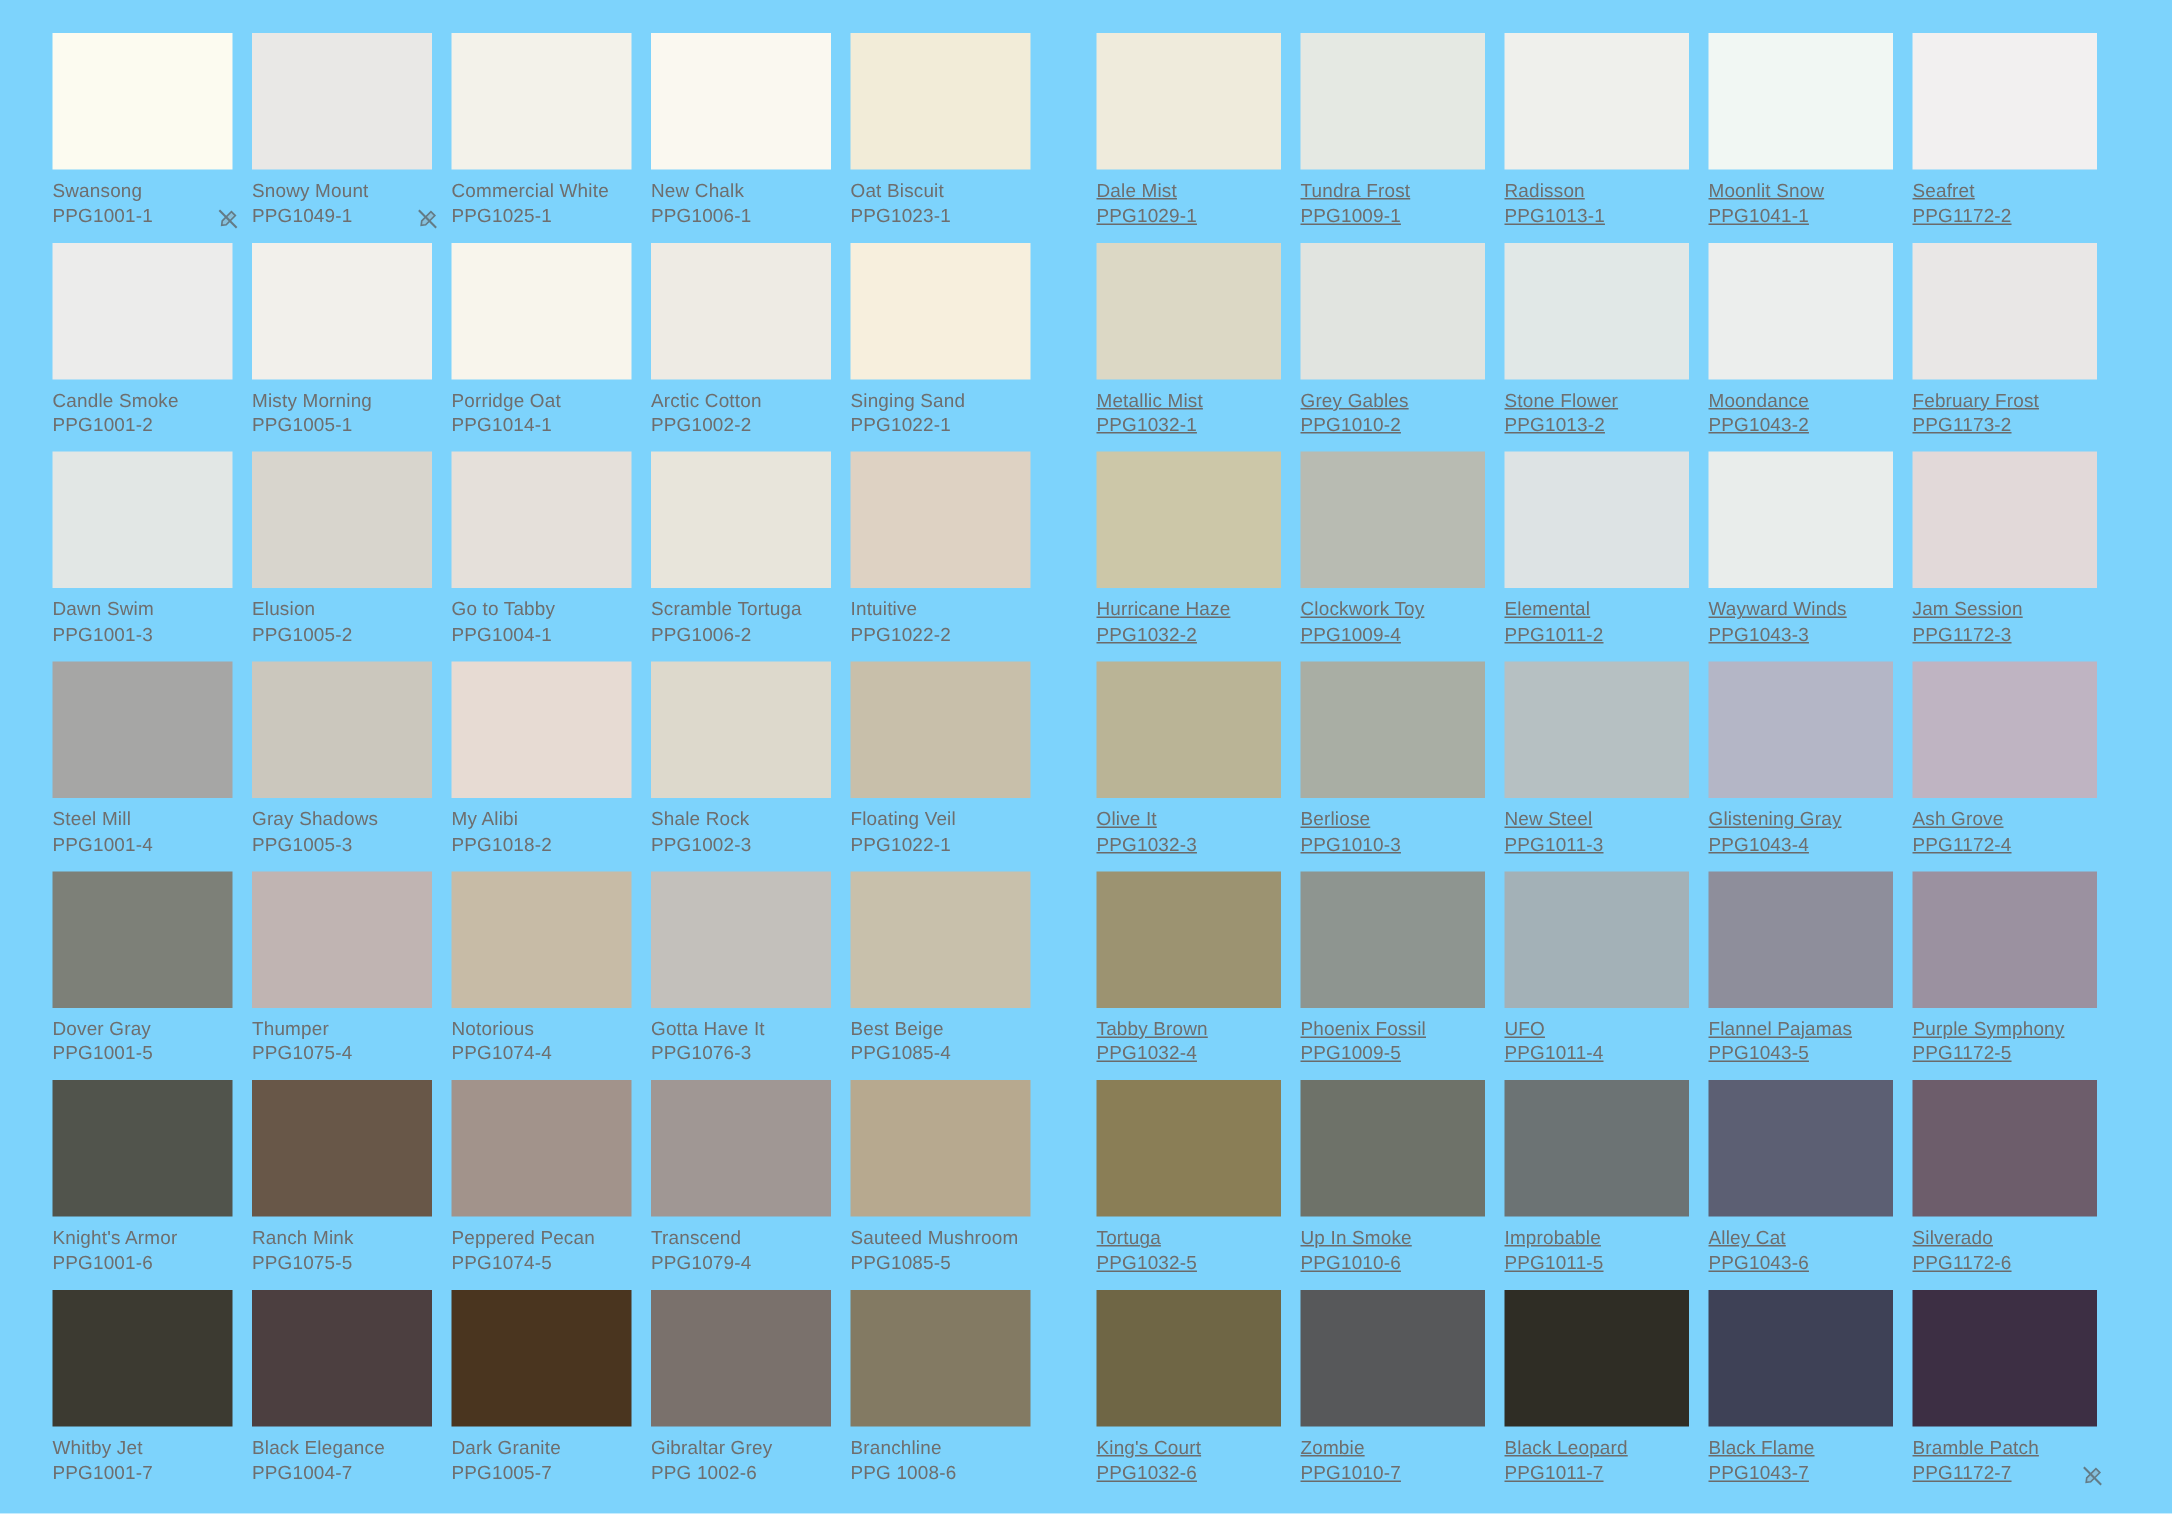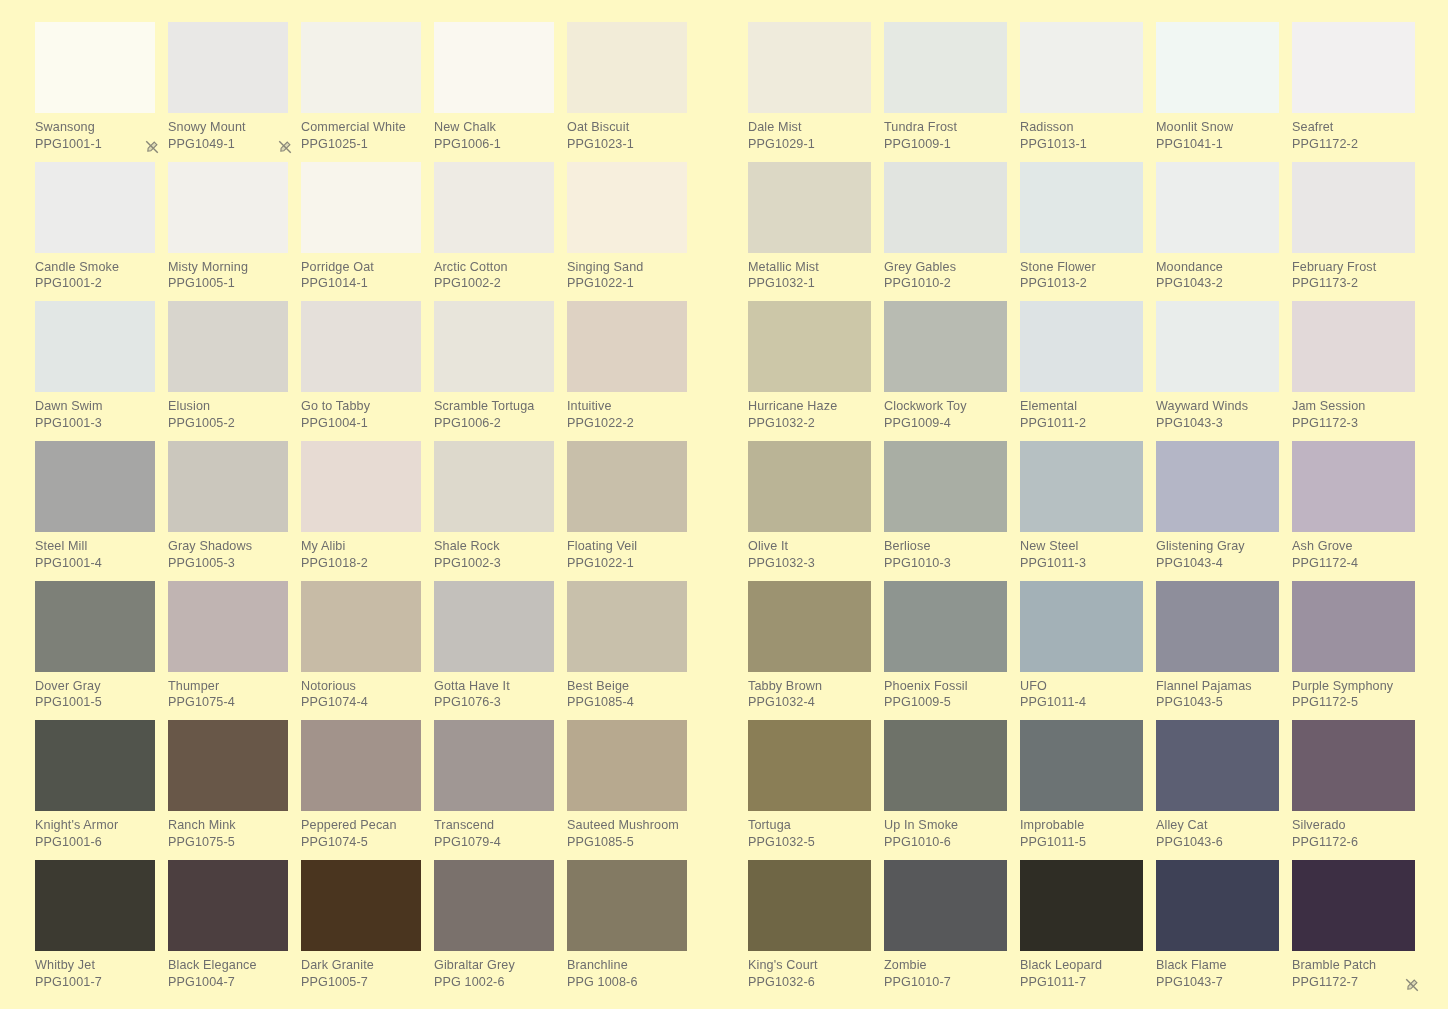--- a/index.html
+++ b/index.html
@@ -12,28 +12,28 @@
     overflow: hidden;
   }
   body {
     font-family: "Liberation Sans", sans-serif;
     color: #6b6b6b;
   }
   #sheet {
     position: relative;
     width: 1448px;
     height: 1009px;
-    background: #fef9c3;
+    background: #7dd3fc;
   }
   .panel {
     position: absolute;
     top: 22px;
   }
   #panel-left  { left: 35px;  width: 680px; }
-  #panel-right { left: 748px; width: 680px; }
+  #panel-right { left: 731px; width: 680px; text-decoration: underline; }
 
   .grid {
     display: grid;
     grid-template-columns: repeat(5, 133px);
     grid-auto-rows: 139.7px;
     column-gap: 0px;
     row-gap: 0px;
   }
   #panel-right .grid {
     grid-template-columns: repeat(5, 136px);

